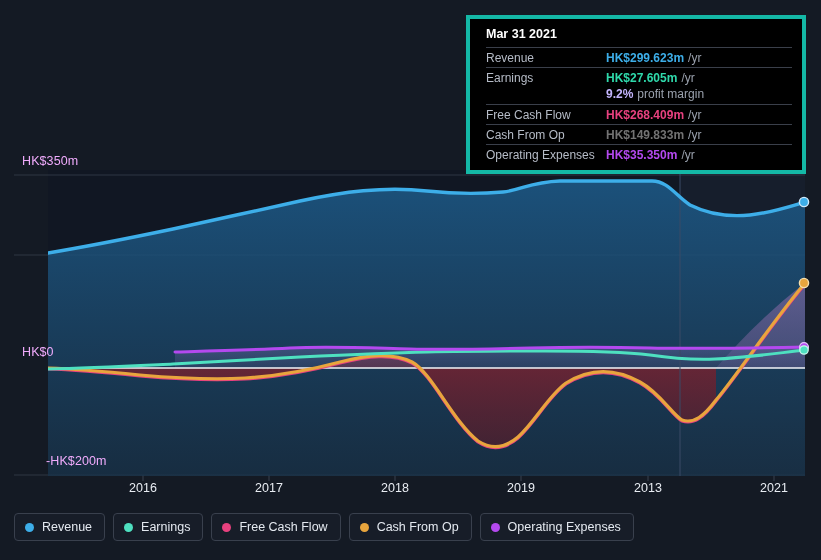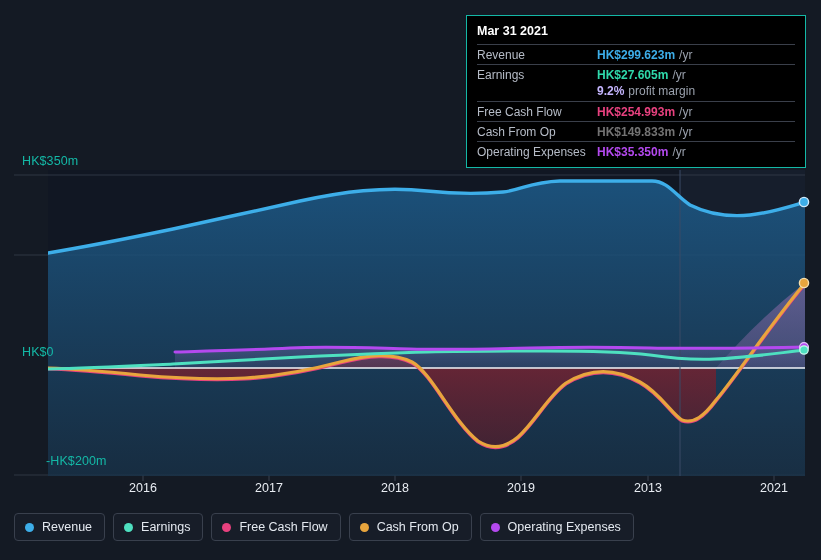--- a/index.html
+++ b/index.html
@@ -13,21 +13,21 @@
   }
   #root { position:absolute; inset:0; }
 
   
   .chart-svg { position:absolute; left:0; top:0; width:821px; height:500px; }
 
   
   .axis-label {
     position:absolute;
     font-size:12.5px;
-    color:#14b8a6;
+    color:#f0abfc;
     white-space:nowrap;
     letter-spacing:.1px;
   }
   .y-lab-350 { left:22px; top:154px; }
   .y-lab-0   { left:22px; top:345px; }
   .y-lab-200 { left:22px; top:454px;margin-left:24px; }
 
   .x-lab {
     position:absolute;
     top:481px;
@@ -36,22 +36,22 @@
     transform:translateX(-50%);
     white-space:nowrap;
   }
 
   
   .tooltip {
     position:absolute;
     left:466px; top:15px;
     width:340px;
     background:#000;
-    border:1px solid #14b8a6;
-    padding:7px 10px 6px 10px;
+    border:4px solid #14b8a6;
+    padding:7px 10px 6px 16px;
   }
   .tt-title {
     font-size:12.5px;
     font-weight:bold;
     color:#ffffff;
     padding:1px 0 6px 0;
   }
   .tt-row {
     display:flex;
     align-items:baseline;
@@ -228,21 +228,21 @@
     </div>
 
     <div class="tt-row no-rule">
       <div class="tt-key"></div>
       <div class="tt-sub-val">9.2%</div>
       <div class="tt-unit">profit margin</div>
     </div>
 
     <div class="tt-row">
       <div class="tt-key">Free Cash Flow</div>
-      <div class="tt-val" style="color:#e8417f">HK$254.993m</div>
+      <div class="tt-val" style="color:#e8417f">HK$268.409m</div>
       <div class="tt-unit">/yr</div>
     </div>
 
     <div class="tt-row">
       <div class="tt-key">Cash From Op</div>
       <div class="tt-val" style="color:#737373">HK$149.833m</div>
       <div class="tt-unit">/yr</div>
     </div>
 
     <div class="tt-row">

